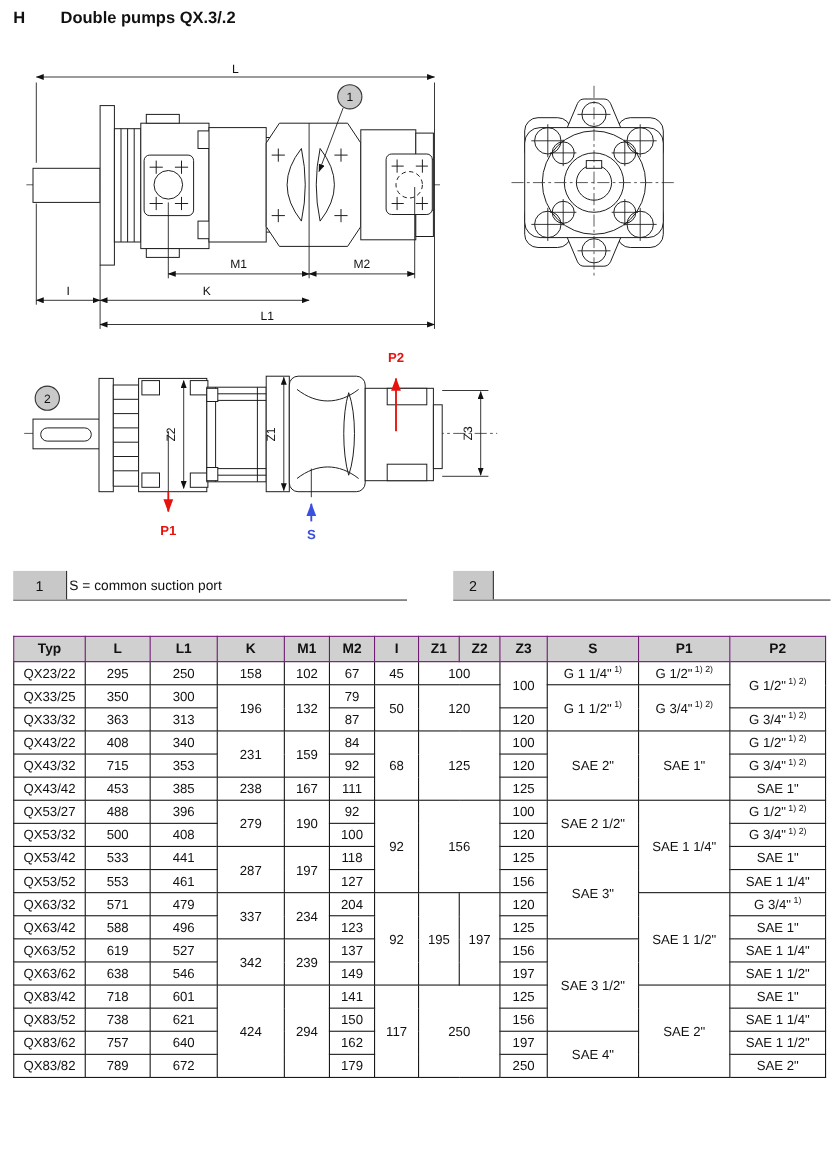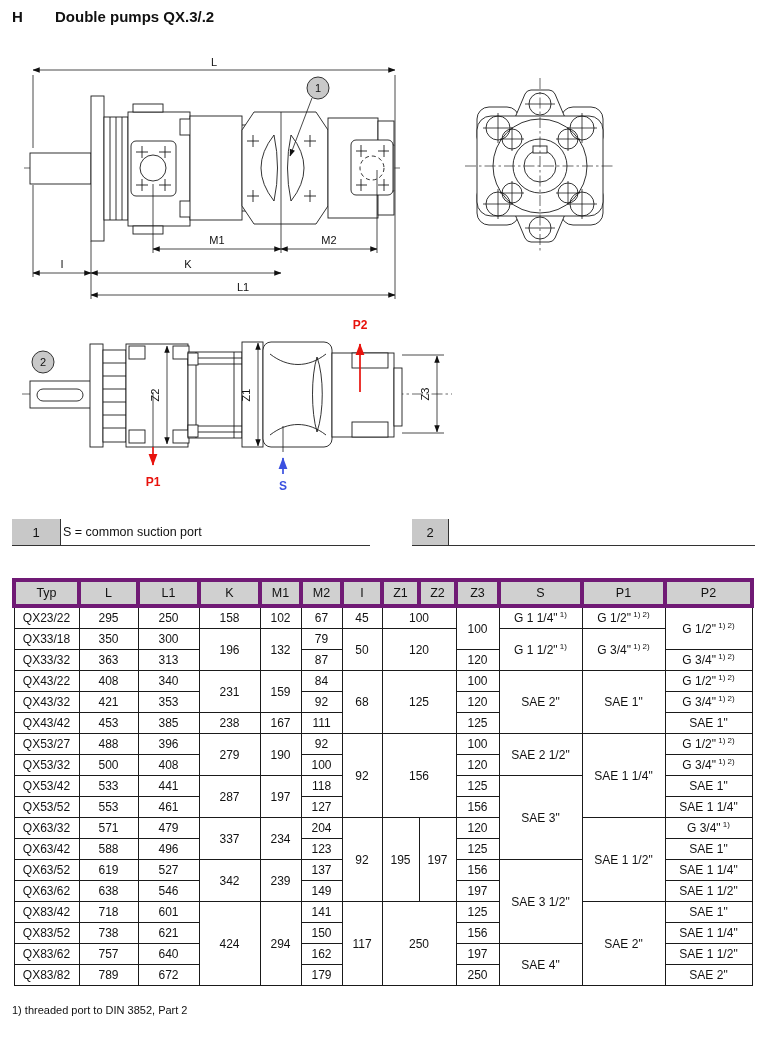--- a/index.html
+++ b/index.html
@@ -16,21 +16,21 @@
   .plblR{font-size:12px;font-weight:bold;fill:#e8120c;}
   .plblB{font-size:12px;font-weight:bold;fill:#3a50e0;}
   .cnum{font-size:11px;fill:#111;}
   .callout{position:absolute;height:26px;border-bottom:1.6px solid #333;display:flex;align-items:stretch;}
   .cbox{width:48px;background:#c8c8c8;border-right:1.2px solid #333;display:flex;
         align-items:center;justify-content:center;font-size:13px;}
   .cbox.narrow{width:36px;}
   .ctext{flex:1;display:flex;align-items:center;padding-left:2px;font-size:12.5px;}
   table.dims{position:absolute;left:12px;top:578px;width:738px;border-collapse:collapse;
         table-layout:fixed;font-size:12px;}
-  table.dims th{background:#d0d0d0;border:4px solid #701a75;font-weight:normal;
+  table.dims th{background:#d0d0d0;border:1px solid #701a75;font-weight:bold;
         font-size:12.5px;height:22px;padding:0;}
   table.dims td{border:1px solid #1a1a1a;text-align:center;vertical-align:middle;
         height:20px;padding:0 1px;}
   table.dims sup{font-size:8px;line-height:0;}
   .fnotes{position:absolute;left:12px;top:1003px;font-size:11px;line-height:15px;}
 </style>
 </head>
 <body>
 
 <div class="page">
@@ -234,21 +234,21 @@
           <td>102</td>
           <td>67</td>
           <td>45</td>
           <td colspan="2">100</td>
           <td rowspan="2">100</td>
           <td>G 1 1/4"<sup> 1)</sup></td>
           <td>G 1/2"<sup> 1) 2)</sup></td>
           <td rowspan="2">G 1/2"<sup> 1) 2)</sup></td>
         </tr>
         <tr>
-          <td>QX33/18</td>
+          <td>QX33/25</td>
           <td>350</td>
           <td>300</td>
           <td rowspan="2">196</td>
           <td rowspan="2">132</td>
           <td>79</td>
           <td rowspan="2">50</td>
           <td colspan="2" rowspan="2">120</td>
           <td rowspan="2">G 1 1/2"<sup> 1)</sup></td>
           <td rowspan="2">G 3/4"<sup> 1) 2)</sup></td>
         </tr>
@@ -269,21 +269,21 @@
           <td>84</td>
           <td rowspan="3">68</td>
           <td colspan="2" rowspan="3">125</td>
           <td>100</td>
           <td rowspan="3">SAE 2"</td>
           <td rowspan="3">SAE 1"</td>
           <td>G 1/2"<sup> 1) 2)</sup></td>
         </tr>
         <tr>
           <td>QX43/32</td>
-          <td>421</td>
+          <td>715</td>
           <td>353</td>
           <td>92</td>
           <td>120</td>
           <td>G 3/4"<sup> 1) 2)</sup></td>
         </tr>
         <tr>
           <td>QX43/42</td>
           <td>453</td>
           <td>385</td>
           <td>238</td>
@@ -409,16 +409,15 @@
           <td>789</td>
           <td>672</td>
           <td>179</td>
           <td>250</td>
           <td>SAE 2"</td>
         </tr>
       </tbody>
     </table>
 
   <div class="fnotes">
-    <div>1) threaded port to DIN 3852, Part 2</div>
   </div>
 
 </div>
 
 </body></html>

